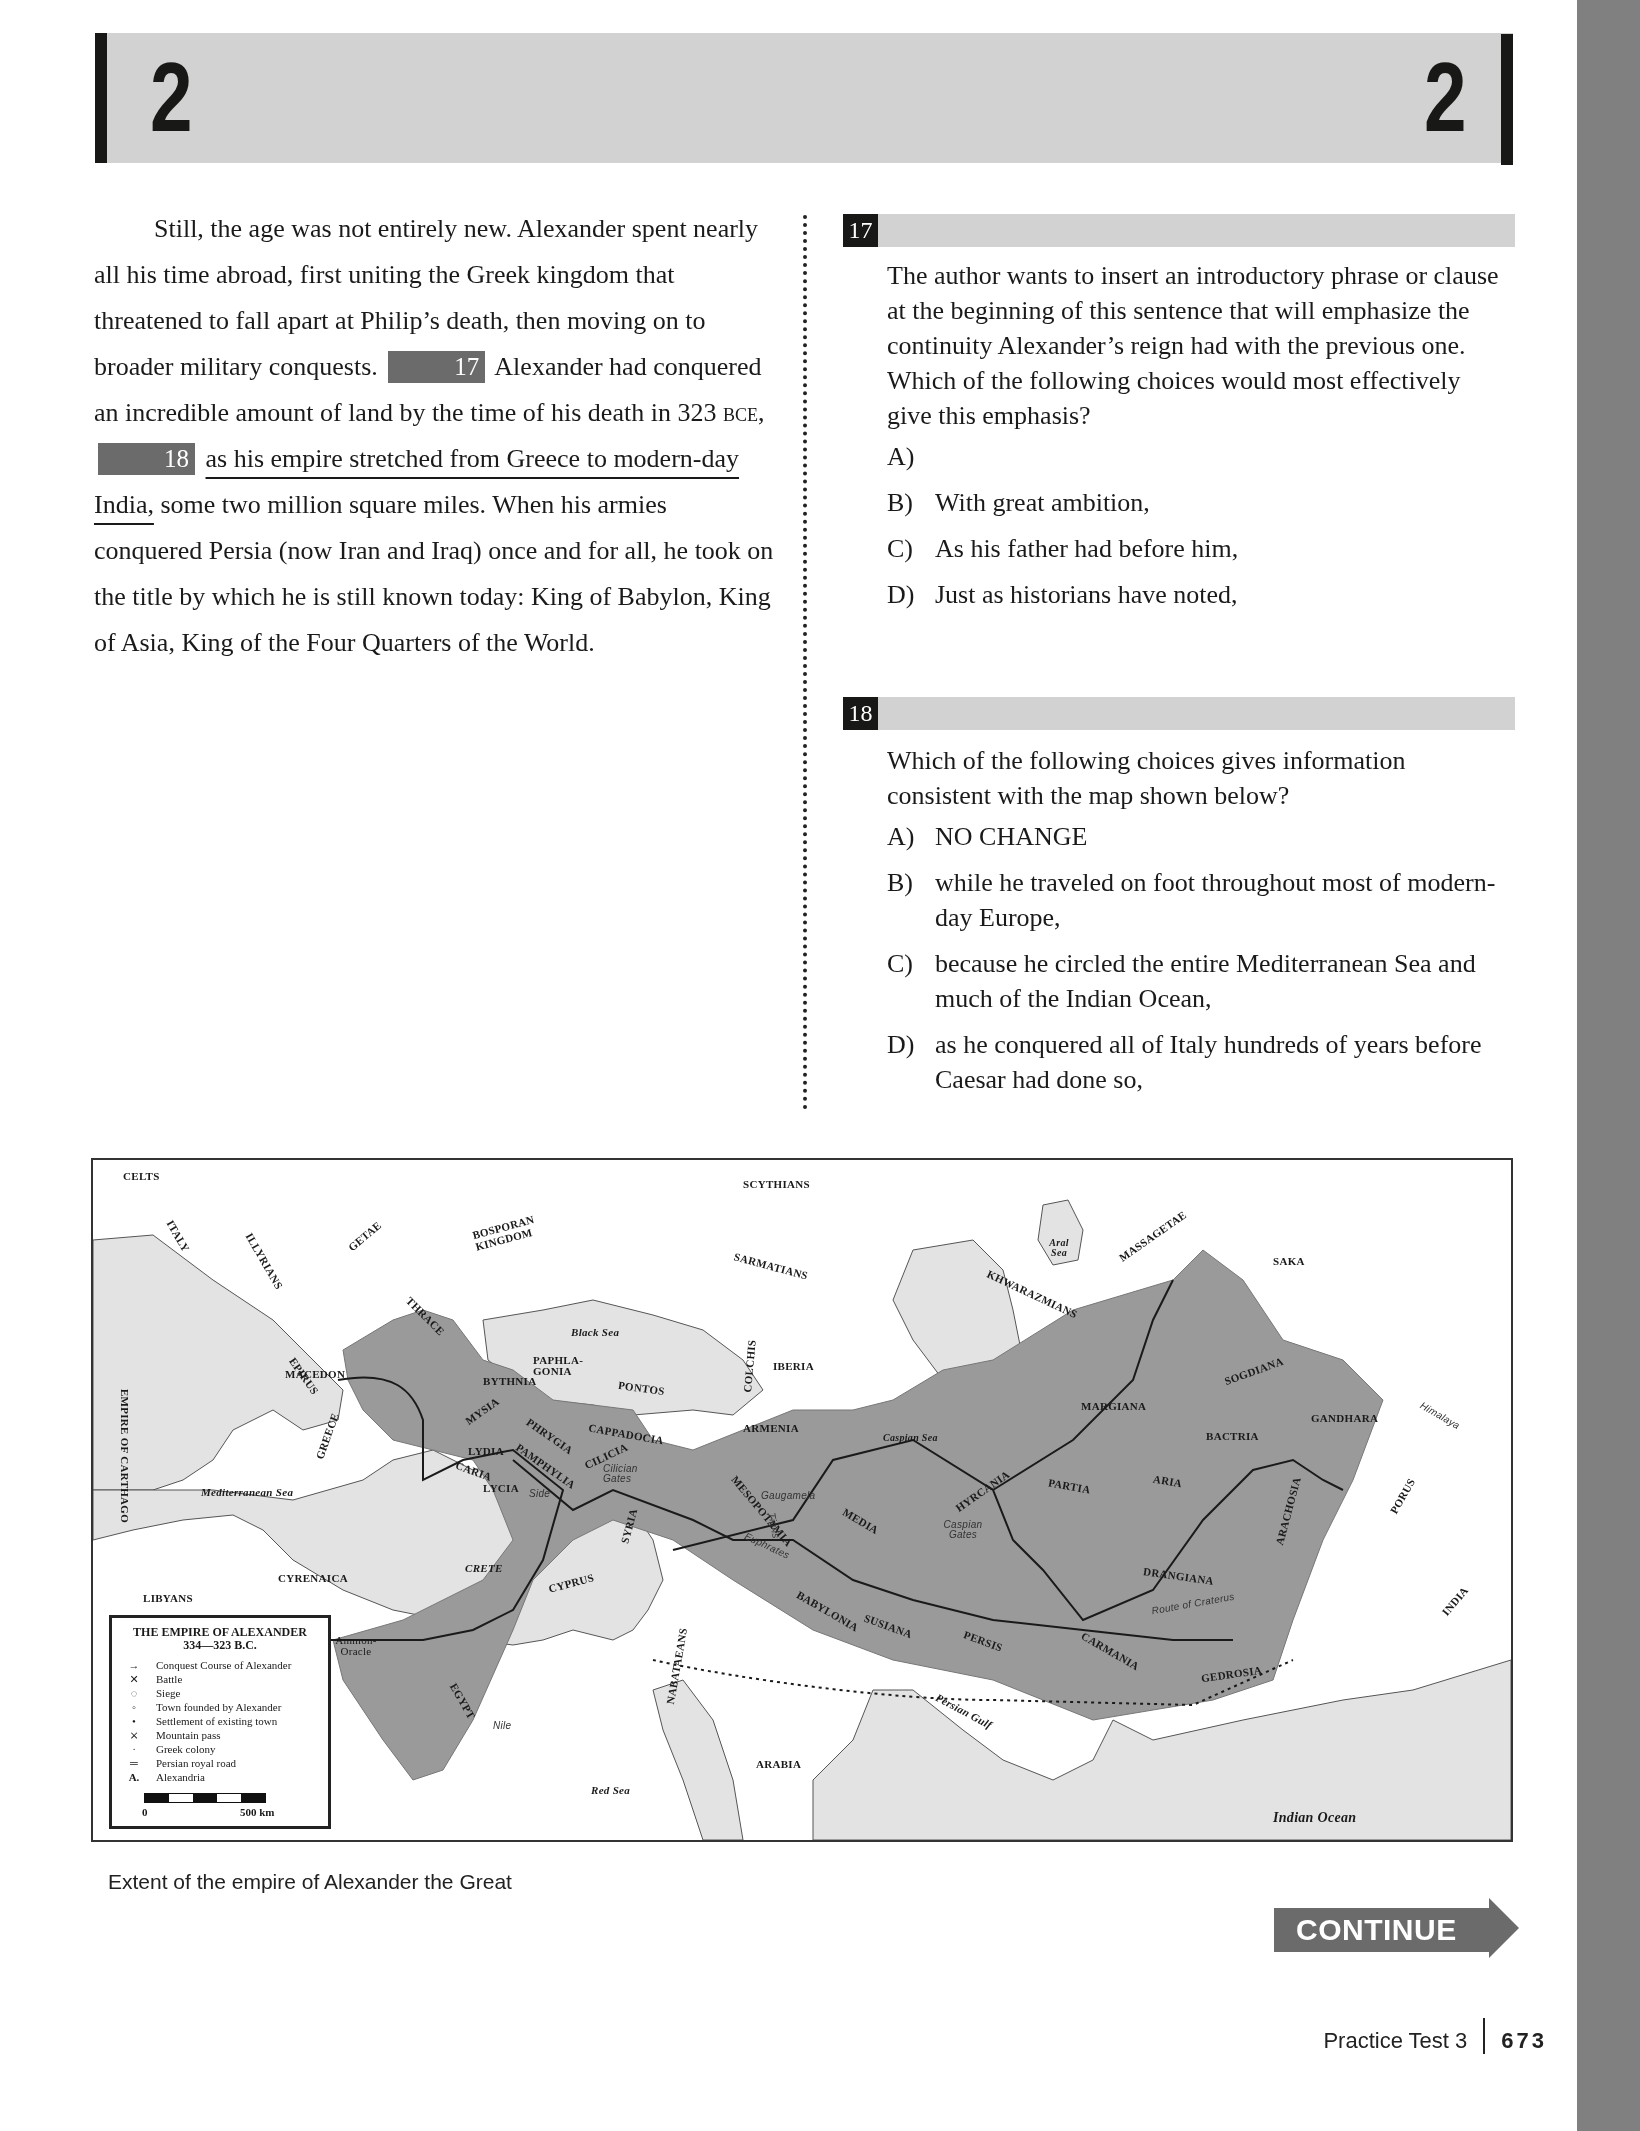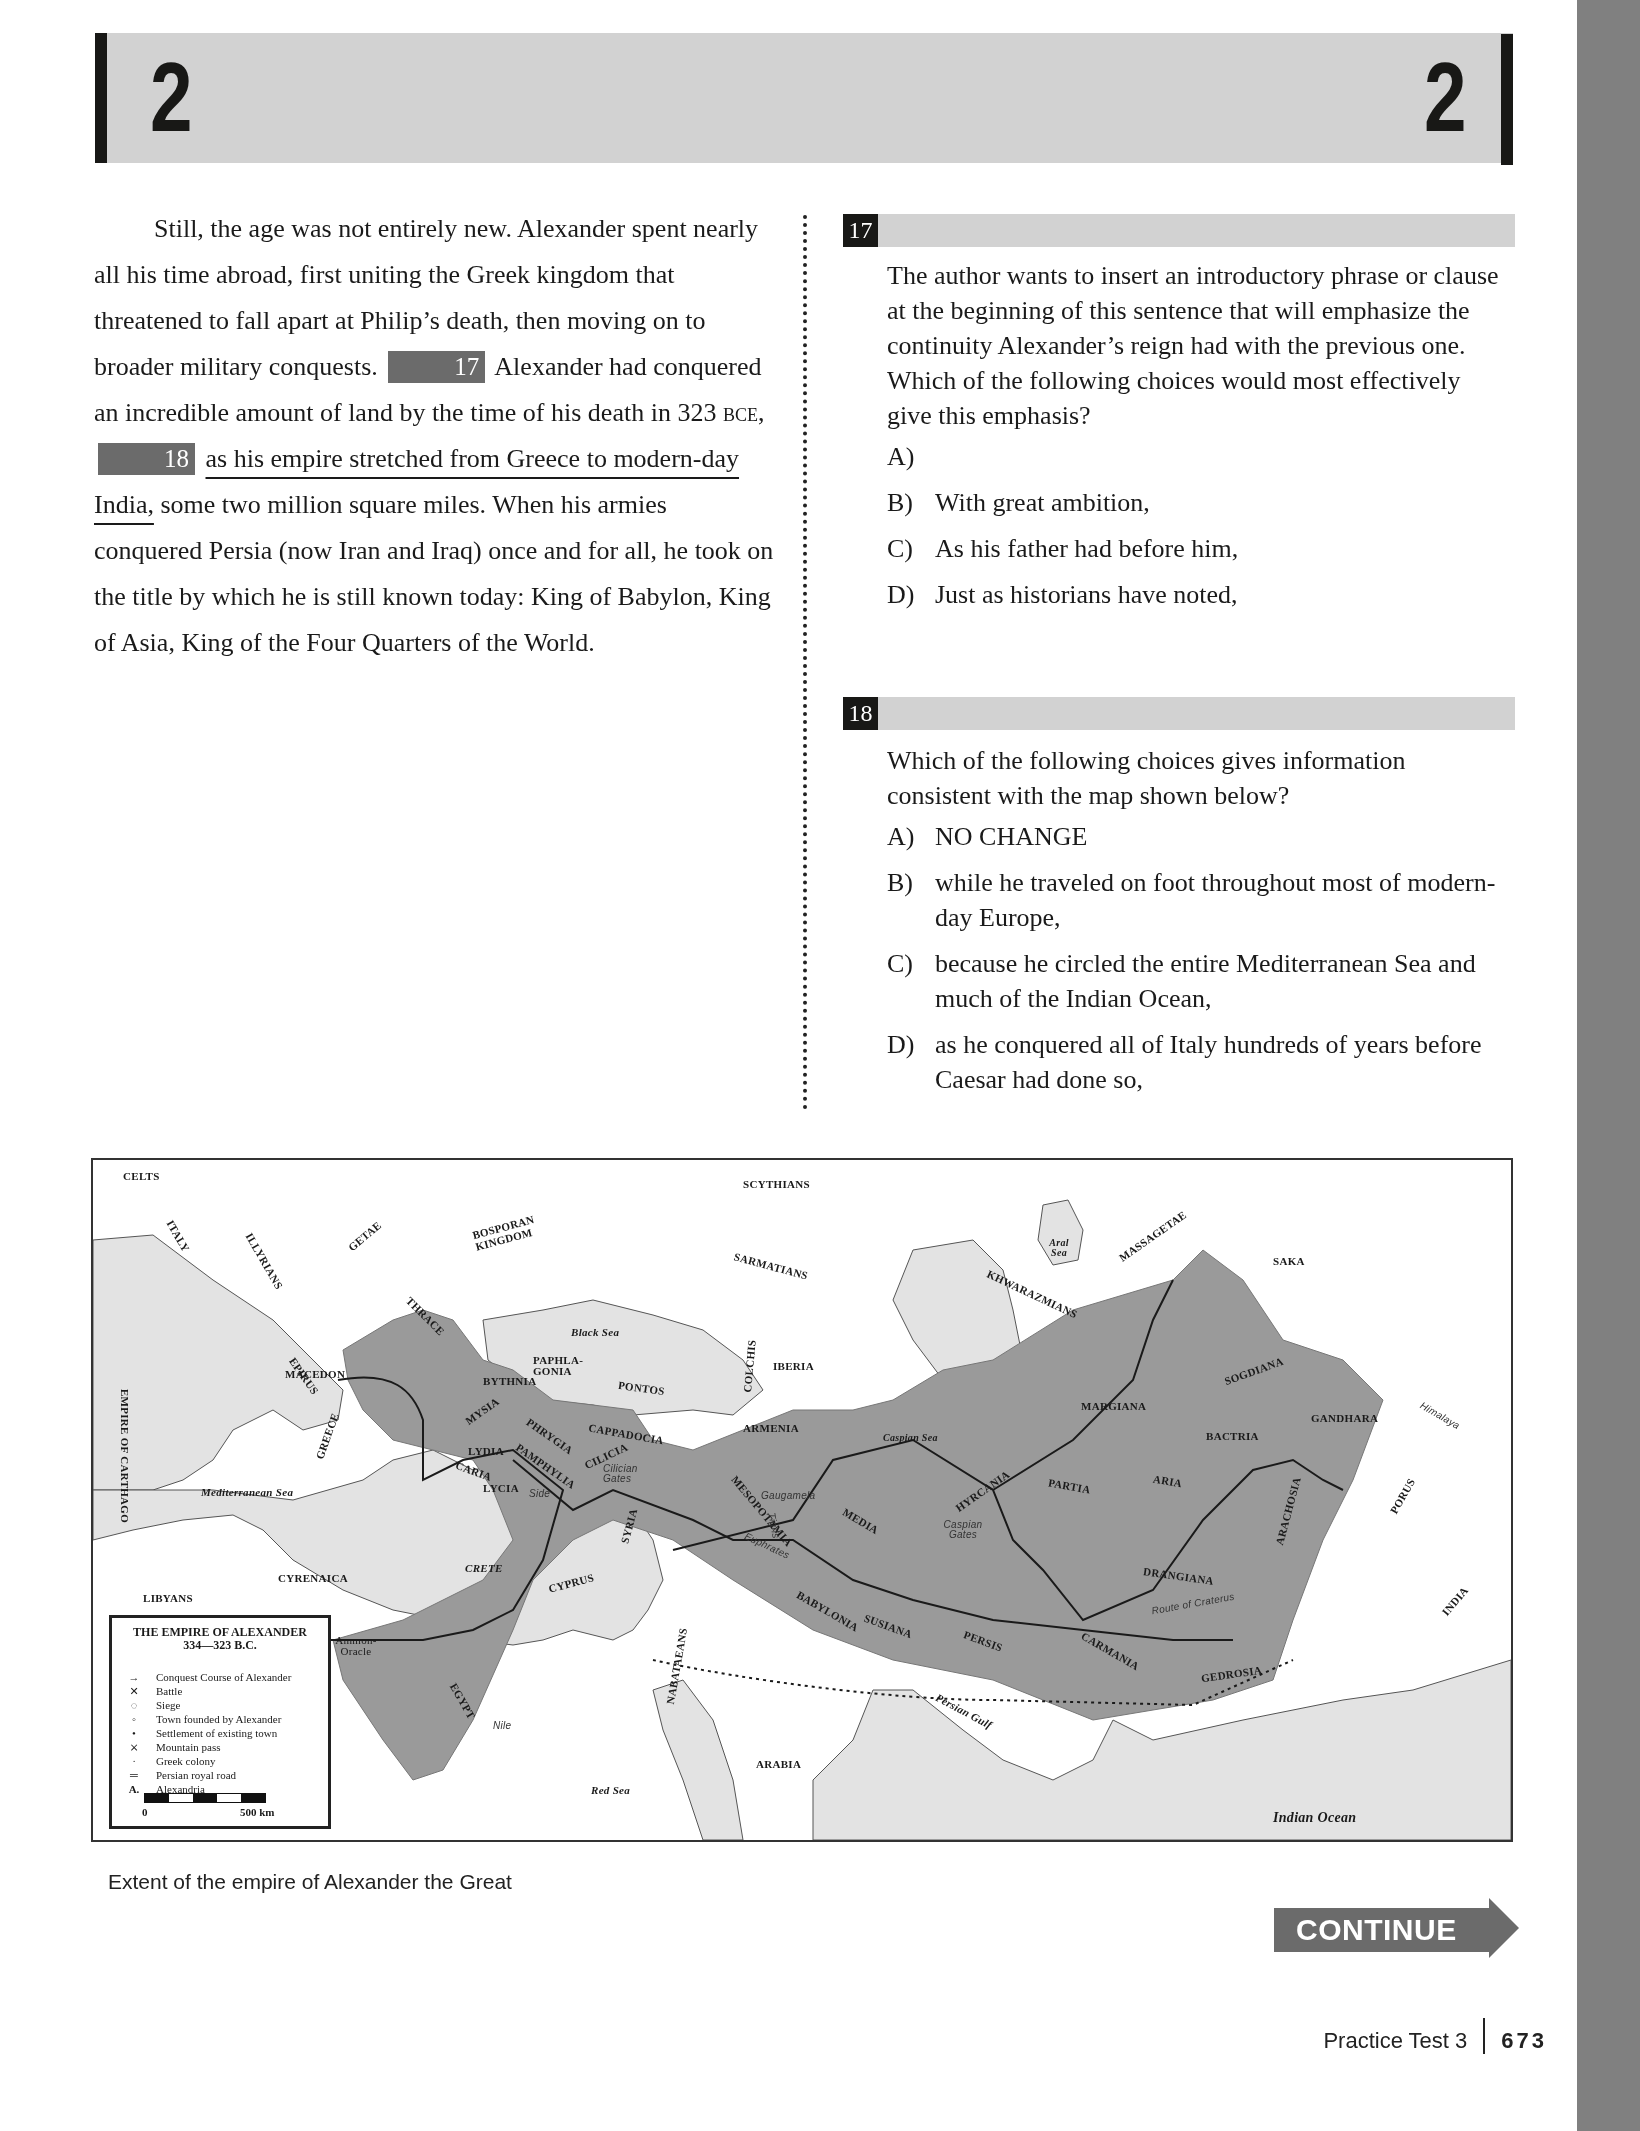--- a/index.html
+++ b/index.html
@@ -221,21 +221,21 @@
   <span class="mlabel" style="left:1345px;top:435px;transform:rotate(-50deg);">INDIA</span>
   <span class="mlabel sm" style="left:1325px;top:250px;transform:rotate(30deg);">Himalaya</span>
   <span class="mlabel" style="left:1180px;top:95px;">SAKA</span>
   <span class="mlabel" style="left:1020px;top:70px;transform:rotate(-35deg);">MASSAGETAE</span>
   <span class="mlabel" style="left:890px;top:128px;transform:rotate(25deg);">KHWARAZMIANS</span>
   <span class="mlabel it" style="left:950px;top:78px;width:32px;white-space:normal;text-align:center;font-size:10px;line-height:10px;">Aral Sea</span>
   <span class="mlabel it" style="left:1180px;top:650px;font-size:14px;">Indian Ocean</span>
 
   <div class="legend">
     <div class="ltitle">THE EMPIRE OF ALEXANDER</div>
-    <div class="ltitle" style="margin-top:0;margin-bottom:18px;">334—323 B.C.</div>
+    <div class="ltitle" style="margin-top:0;margin-bottom:6px;">334—323 B.C.</div>
     <div class="row">
         <span class="sym">→</span>
         <span>Conquest Course of Alexander</span>
       </div>
     <div class="row">
         <span class="sym">✕</span>
         <span>Battle</span>
       </div>
     <div class="row">
         <span class="sym">◌</span>

